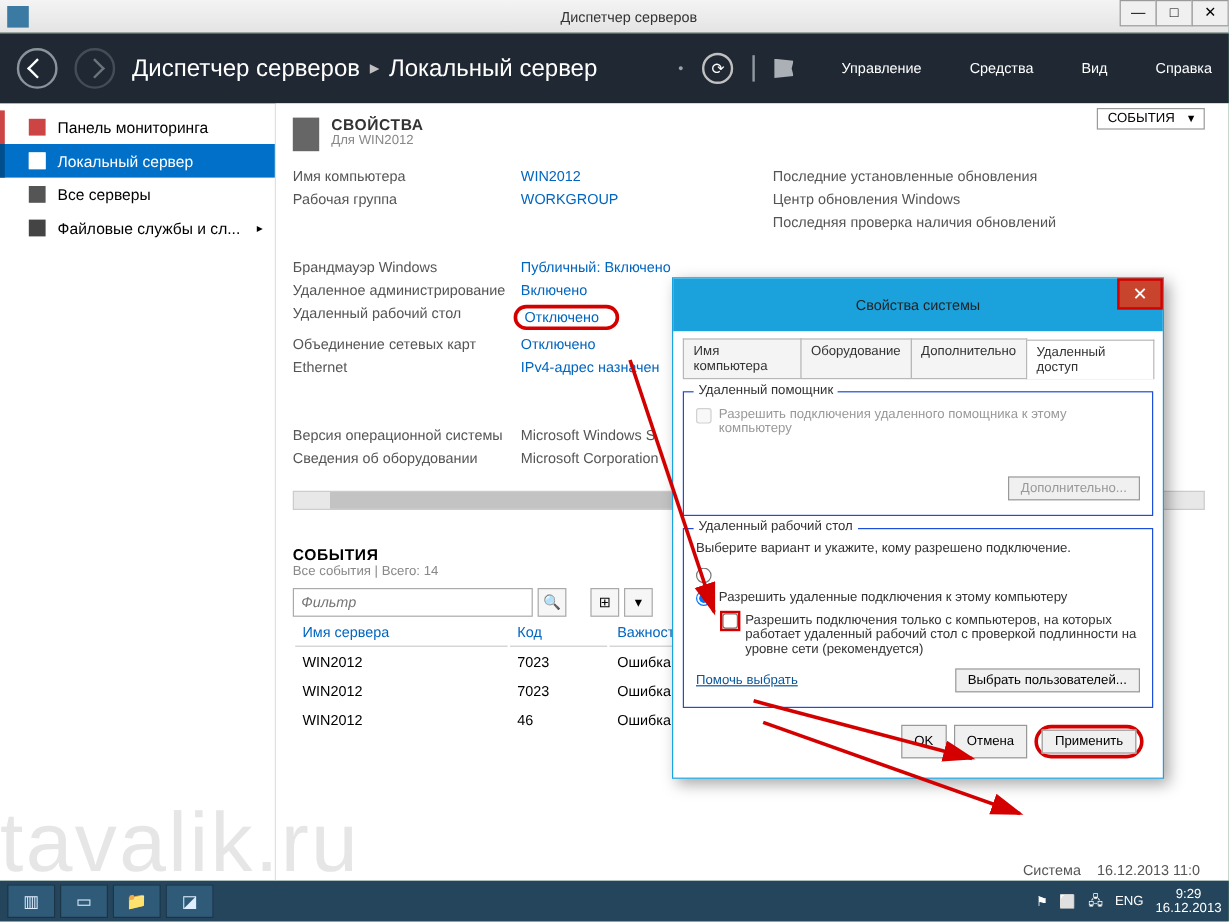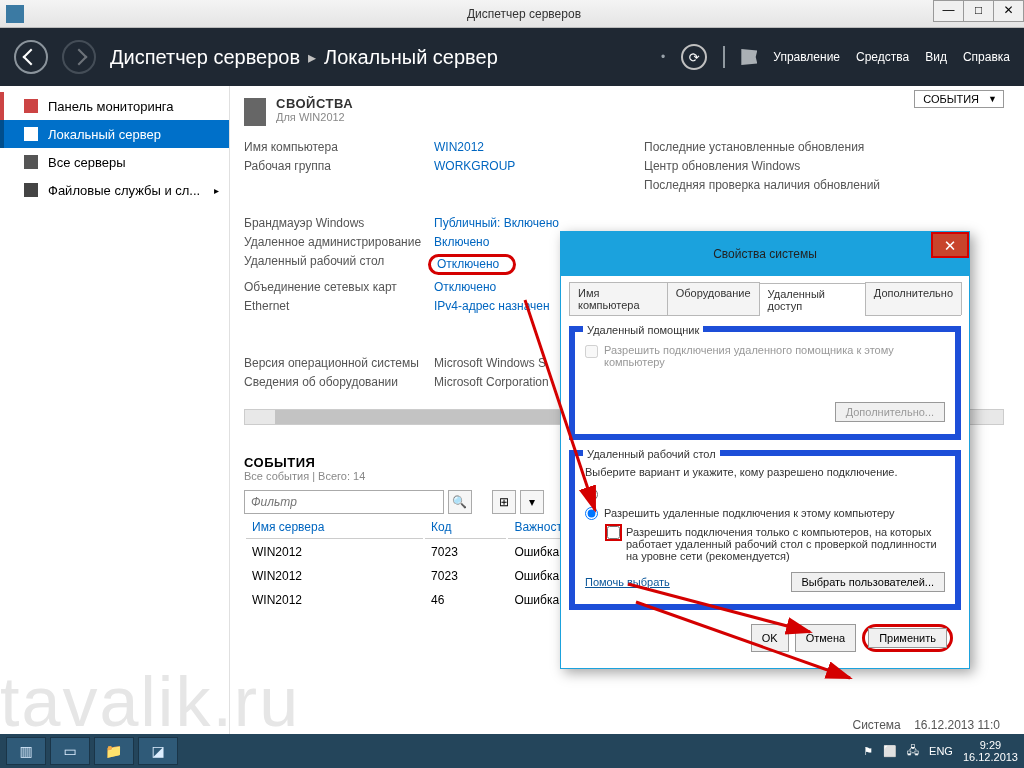--- a/index.html
+++ b/index.html
@@ -18,21 +18,21 @@
   .nav-circle.disabled{opacity:.35;}
   .arrow{border:solid #fff;border-width:0 2px 2px 0;display:inline-block;padding:5px;}
   .arrow.left{transform:rotate(135deg);}
   .arrow.right{transform:rotate(-45deg);}
   .breadcrumb{font-size:20px;font-weight:300;display:flex;align-items:center;gap:8px;}
   .bc-sep{font-size:16px;color:#c0c0c0;}
   .ribbon-right{position:absolute;right:14px;display:flex;align-items:center;gap:16px;font-size:12px;}
   .refresh-circle{width:26px;height:26px;border:2px solid #c0c0c0;border-radius:50%;display:flex;align-items:center;justify-content:center;font-size:13px;cursor:pointer;}
   .pipe{width:2px;height:22px;background:#9099a0;}
   .flag-icon{width:16px;height:16px;background:#aab0b5;clip-path:polygon(0 0,100% 10%,90% 50%,100% 90%,0 100%);}
-  .ribbon-link{cursor:pointer;color:#fff;}
+  .ribbon-link{cursor:pointer;color:#fff;margin-left:24px;}
   
   .body-area{display:flex;height:calc(768px - 28px - 58px - 34px);}
   .sidebar{width:230px;background:#fff;border-right:1px solid #e0e0e0;padding-top:6px;}
   .side-item{display:flex;align-items:center;gap:10px;height:28px;padding:0 10px 0 20px;font-size:13px;cursor:pointer;border-left:4px solid transparent;}
   .side-item.sel{background:#0070c9;color:#fff;border-left:4px solid #004e8c;}
   .side-item.dash{border-left:4px solid #c44;}
   .side-ico{width:14px;height:14px;display:inline-block;}
   .ico-dash{background:#c44;}
   .ico-local{background:#fff;border:1px solid #fff;}
   .ico-servers{background:#555;}
@@ -69,21 +69,21 @@
   .ev-table td{padding:4px 6px;}
 
   
   .dialog{position:absolute;left:560px;top:231px;width:410px;background:#fff;border:1px solid #1ba2dd;box-shadow:4px 4px 12px rgba(0,0,0,.35);}
   .dlg-titlebar{height:44px;background:#1ba2dd;color:#222;display:flex;align-items:center;justify-content:center;position:relative;font-size:12px;}
   .dlg-close{position:absolute;right:0;top:0;width:38px;height:26px;background:#c8442c;color:#fff;text-align:center;line-height:24px;font-size:15px;cursor:pointer;border:2px solid #d40000;}
   .dlg-body{padding:6px 8px 8px 8px;font-size:11px;color:#333;}
   .tabs{display:flex;border-bottom:1px solid #b8b8b8;}
   .tab{padding:4px 8px;border:1px solid #b8b8b8;border-bottom:none;background:#f4f4f4;font-size:11px;cursor:pointer;margin-right:-1px;}
   .tab.active{background:#fff;position:relative;top:1px;}
-  .group{border:6px solid #1d4ed8;margin-top:10px;padding:10px 10px 12px 10px;position:relative;}
+  .group{border:1px solid #1d4ed8;margin-top:10px;padding:10px 10px 12px 10px;position:relative;}
   .group-title{position:absolute;top:-8px;left:8px;background:#fff;padding:0 4px;font-size:11px;}
   .chk{display:flex;align-items:flex-start;gap:6px;margin-top:2px;}
   .chk input{margin-top:1px;}
   .dlg-btn{border:1px solid #999;background:#f0f0f0;font-size:11px;padding:3px 10px;cursor:pointer;}
   .dlg-btn.dis{color:#999;}
   .right{float:right;}
   .radio-row{display:flex;align-items:flex-start;gap:6px;margin:6px 0;}
   .sub-chk{margin-left:22px;display:flex;align-items:flex-start;gap:6px;color:#0a5699;}
   .sub-chk input{accent-color:#0a5699;border:2px solid #d40000;}
   .dlg-lowrow{display:flex;justify-content:space-between;align-items:center;margin-top:10px;}
@@ -279,22 +279,22 @@
 
   <div class="dialog">
     <div class="dlg-titlebar">
       <span>Свойства системы</span>
       <div class="dlg-close">✕</div>
     </div>
     <div class="dlg-body">
       <div class="tabs">
         <div class="tab">Имя компьютера</div>
         <div class="tab">Оборудование</div>
+        <div class="tab">Дополнительно</div>
         <div class="tab active">Удаленный доступ</div>
-        <div class="tab">Дополнительно</div>
       </div>
 
       <div class="group">
         <div class="group-title">Удаленный помощник</div>
         <label class="chk">
           <input type="checkbox" disabled="" style="">
           <span style="color:#999">Разрешить подключения удаленного помощника к этому компьютеру</span>
         </label>
         <div style="text-align:right;margin-top:34px;">
           <button class="dlg-btn dis">Дополнительно...</button>

